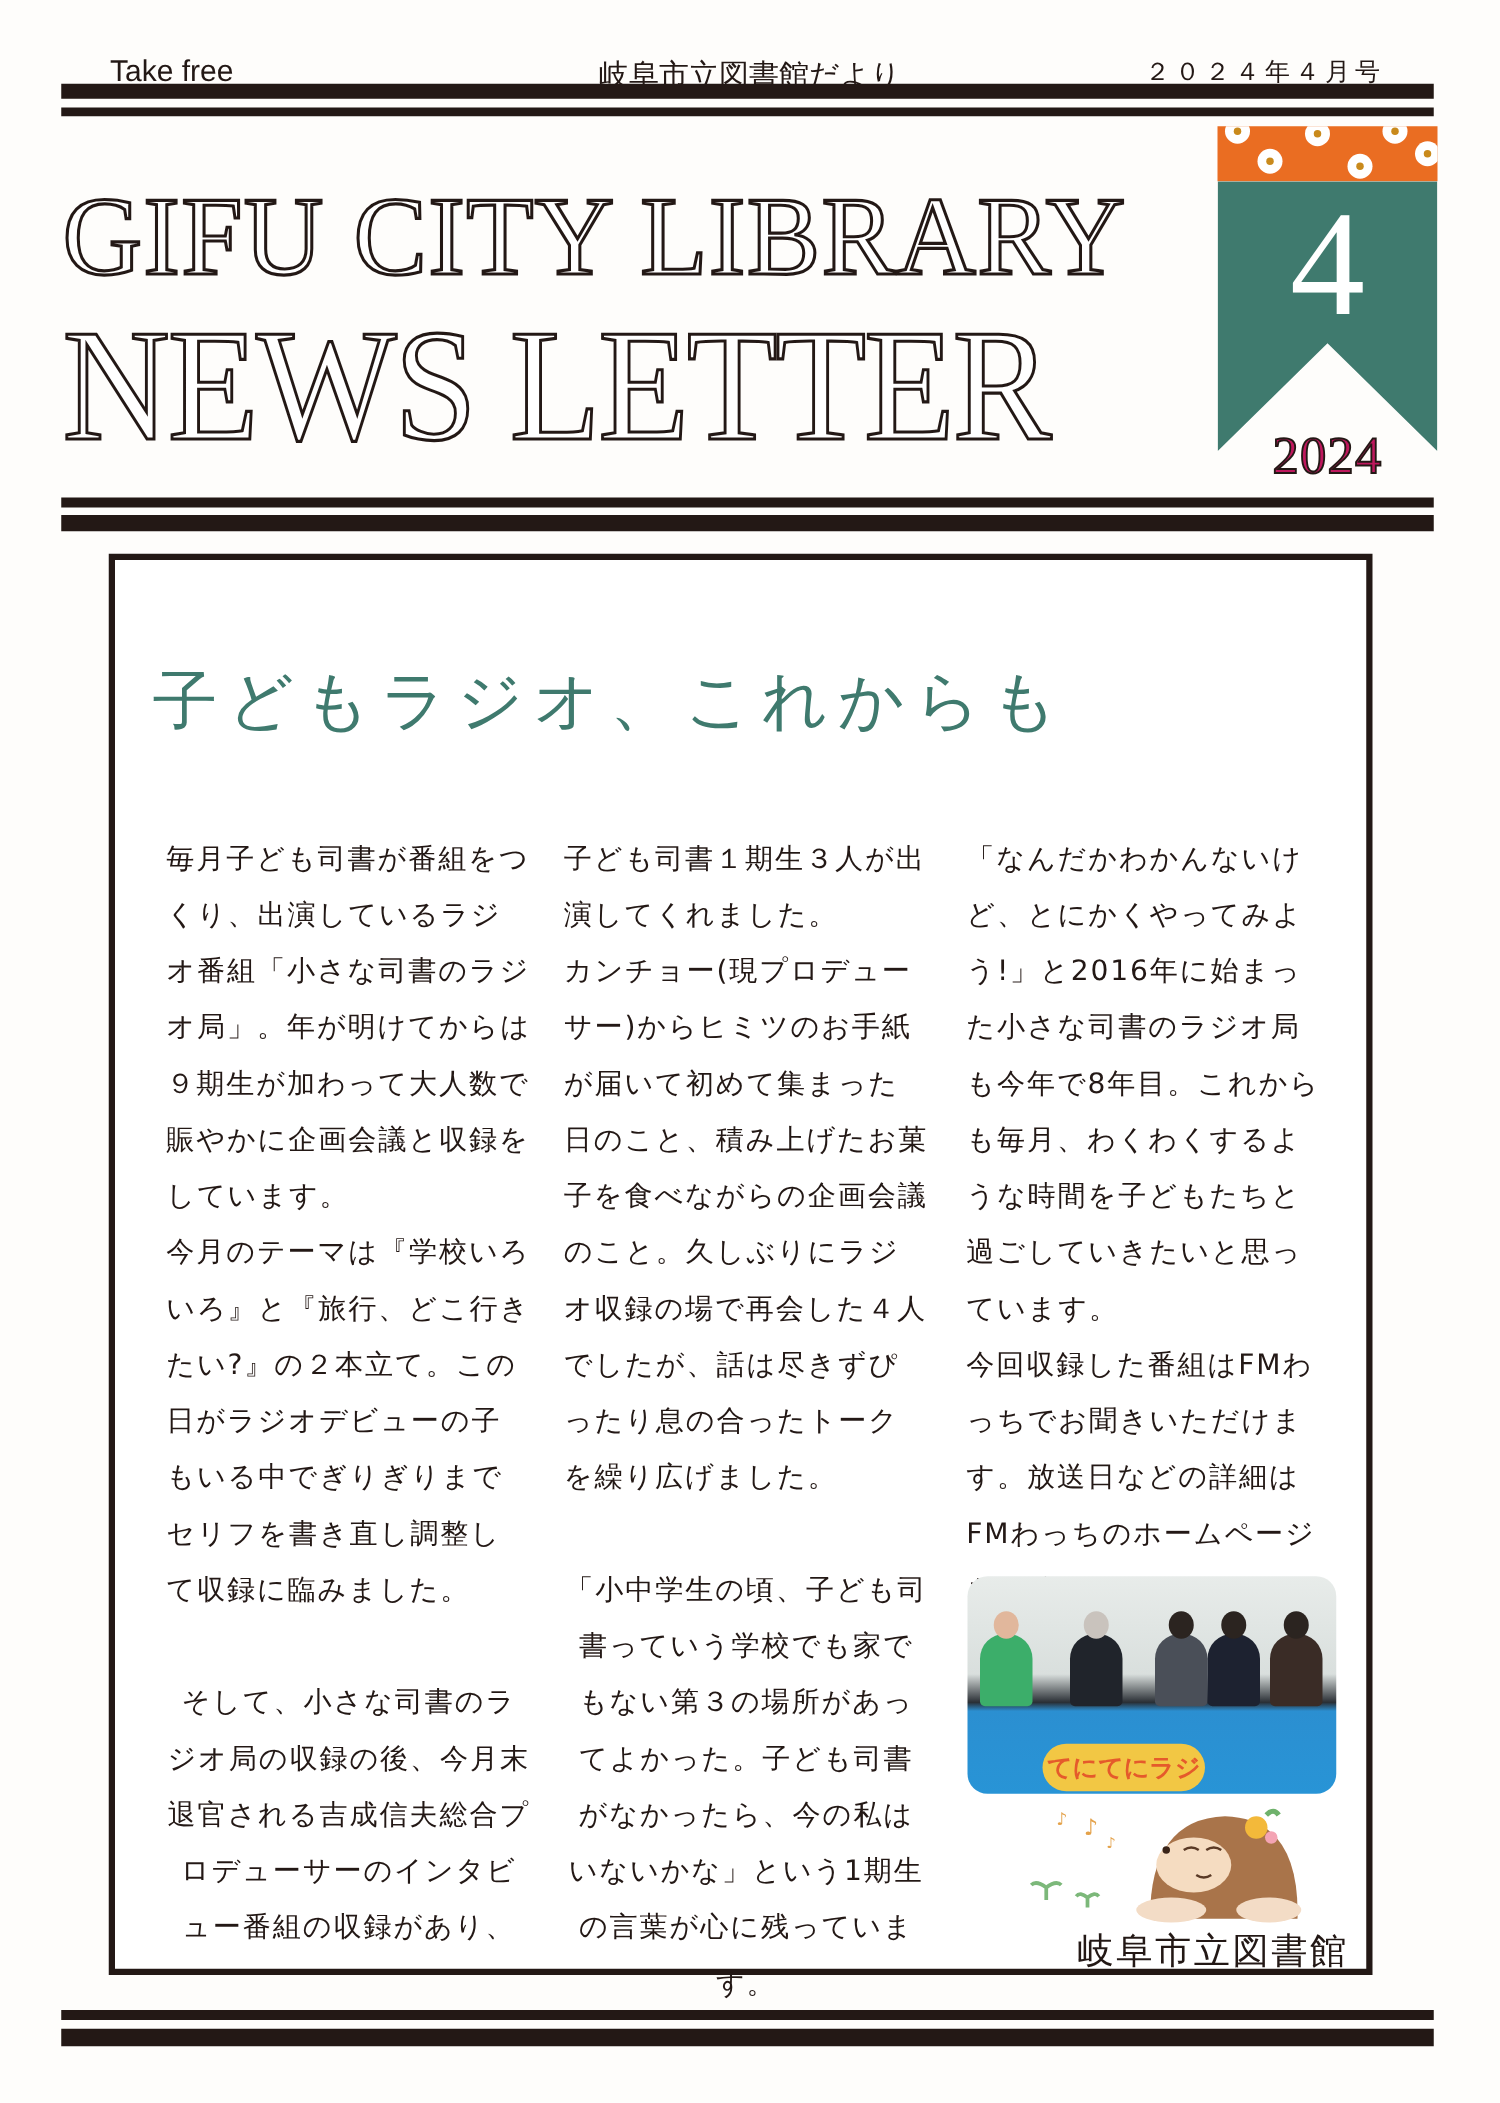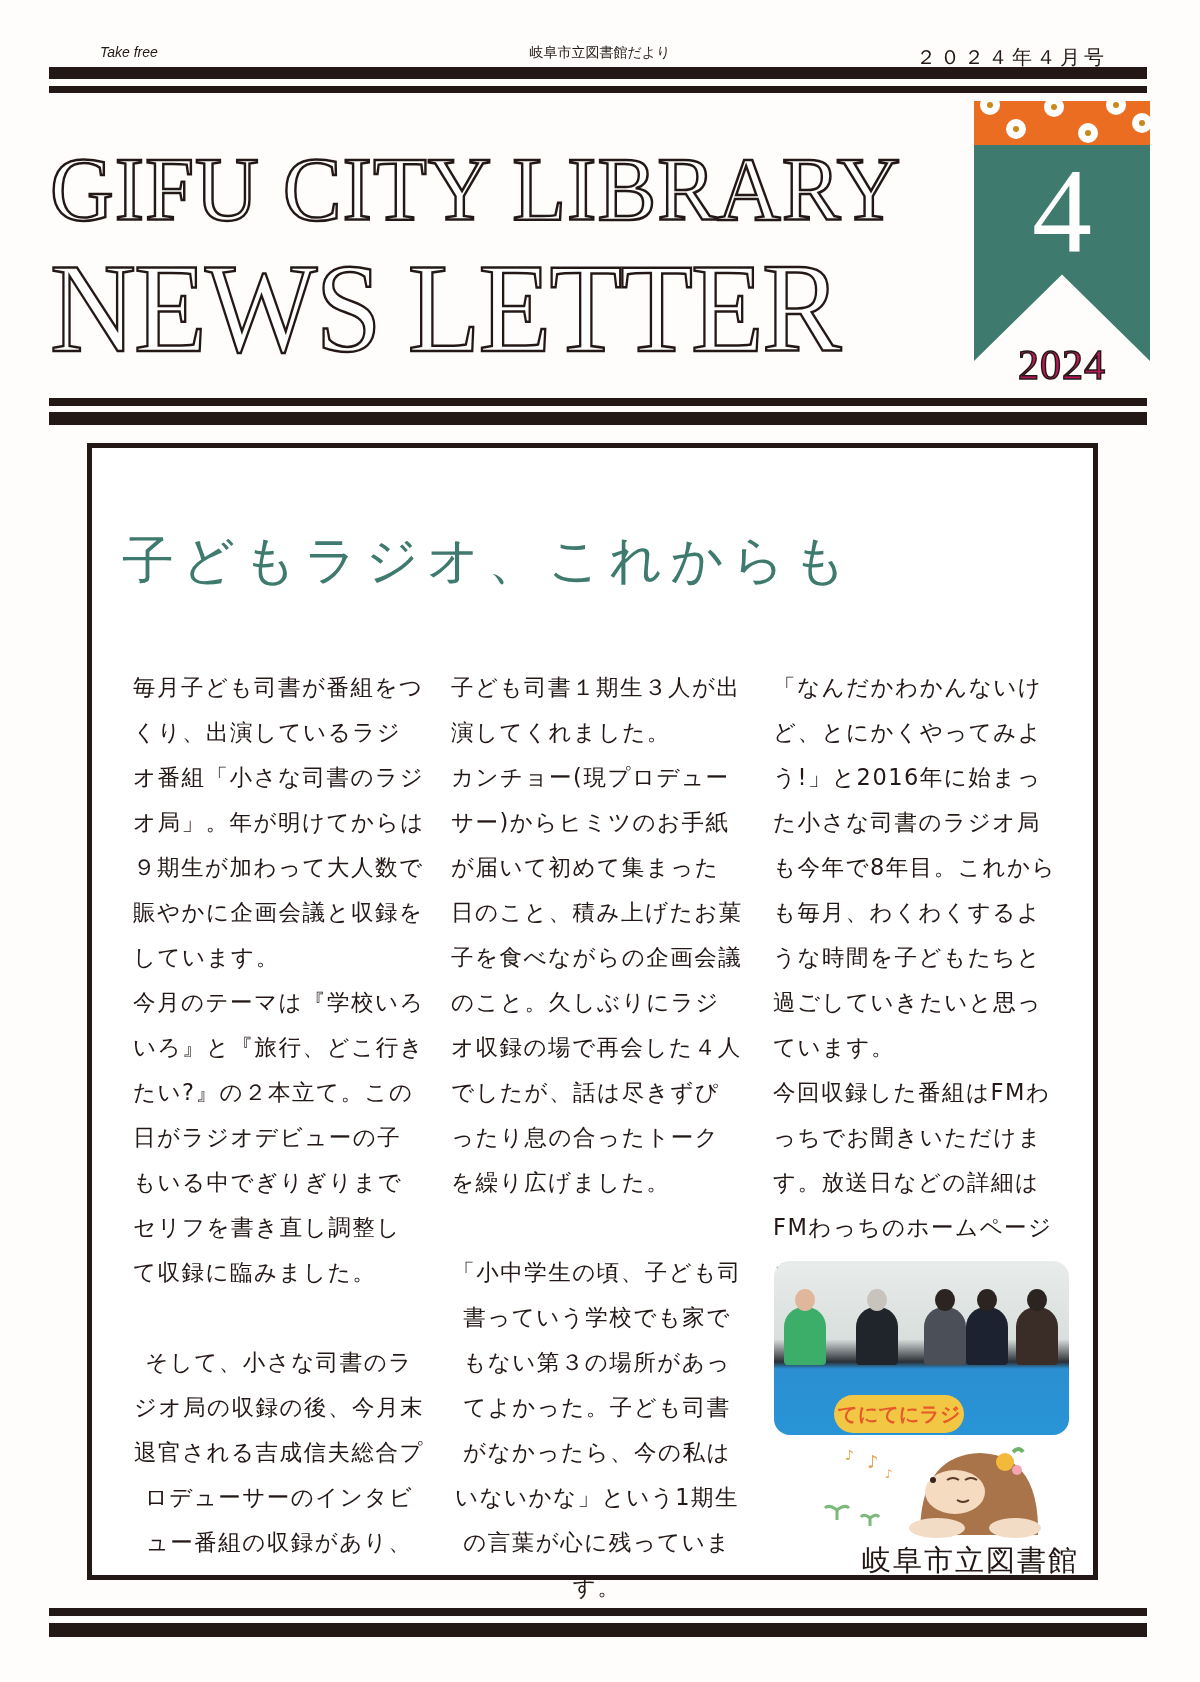--- a/index.html
+++ b/index.html
@@ -1,22 +1,22 @@
 <!DOCTYPE html>
 <html><head>
   <meta charset="utf-8">
   <style>
     html, body { margin: 0; padding: 0; }
     body {
       width: 1200px; height: 1682px; background: #fefdfb; position: relative;
       font-family: "DejaVu Sans", sans-serif; color: #231815; overflow: hidden;
     }
     .topline { position: absolute; top: 44px; font-size: 19px; color: #231815; }
-    #take-free { left: 100px; font-family: "Liberation Sans", sans-serif; font-size: 14px; font-style: italic; }
-    #paper-name { left: 0; width: 1200px; text-align: center; font-size: 14px; }
+    #take-free { left: 88px; font-family: "Liberation Sans", sans-serif; font-size: 24px; }
+    #paper-name { left: 0; width: 1200px; text-align: center; font-size: 24px; }
     #issue { right: 92px; font-size: 20px; letter-spacing: 4px; }
     .bar { position: absolute; left: 49px; width: 1098px; background: #231815; }
     .title-line {
       position: absolute; left: 50px; width: 900px;
       font-family: "Liberation Serif", "DejaVu Serif", serif; color: #fff;
       -webkit-text-stroke: 2.5px #231815; letter-spacing: 1px; white-space: nowrap;
       transform-origin: left top;
     }
     #title-1 { top: 138px; font-size: 90px; transform: scaleX(0.98); }
     #title-2 { top: 235px; font-size: 128px; transform: scaleX(0.93); letter-spacing: -2px; }

